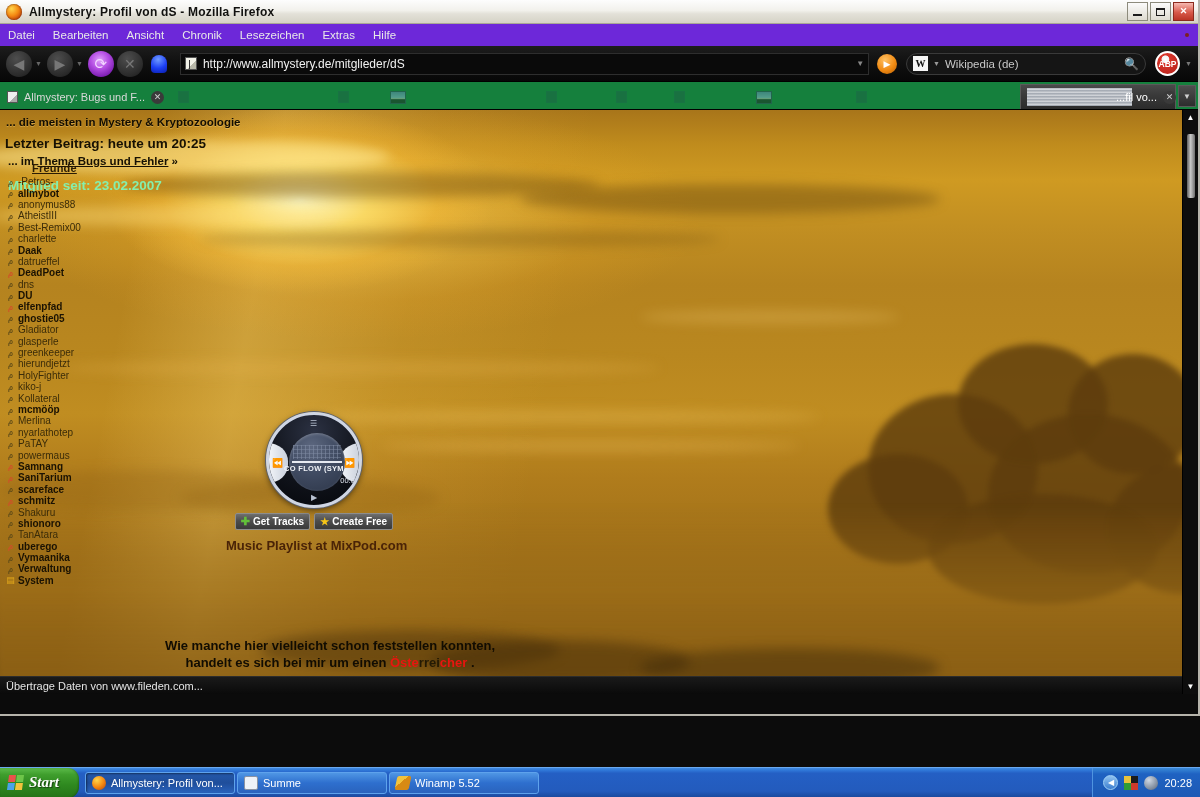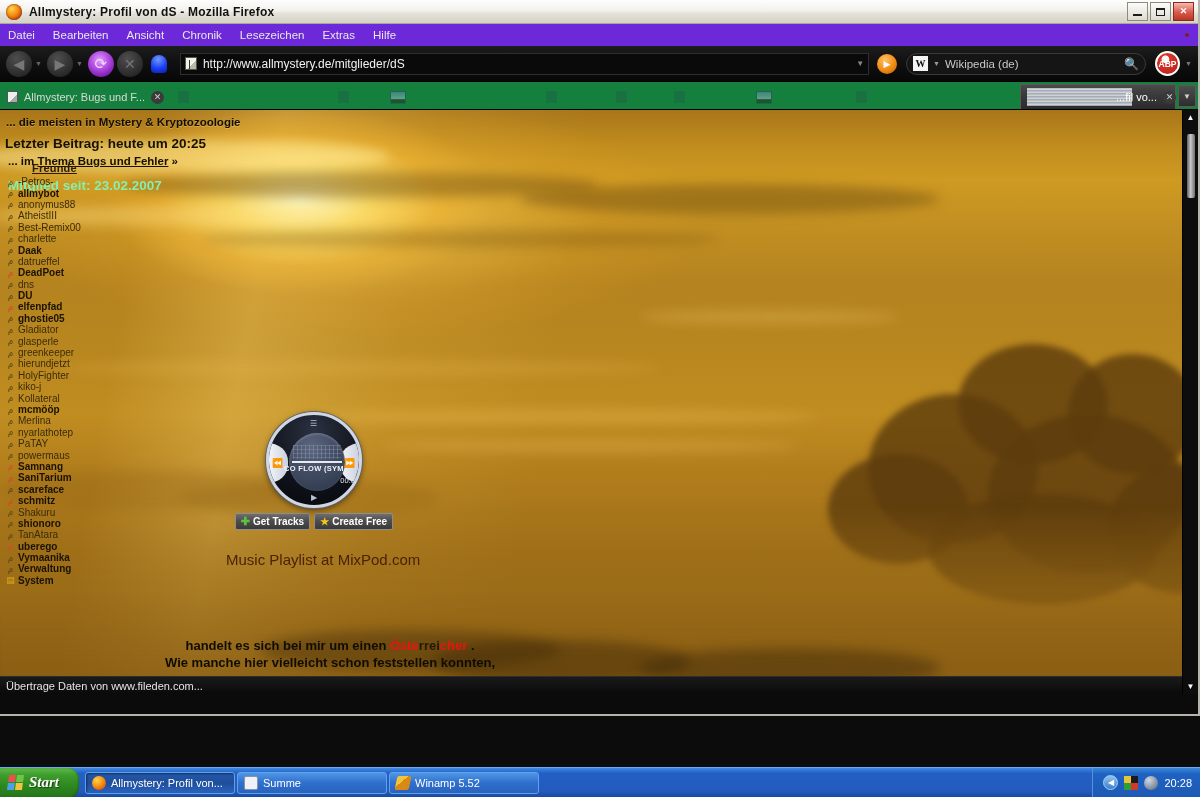--- a/index.html
+++ b/index.html
@@ -343,21 +343,21 @@
   .podbtn{
     display:flex; align-items:center; gap:3px;
     background: linear-gradient(to bottom,#6f6f6f,#4d4d4d 45%,#3a3a3a 100%);
     border:1px solid #8d8d8d;
     padding:1px 5px; font-size:10px; font-weight:bold; color:#fff;
     border-radius:2px; white-space:nowrap;
   }
   .podbtn .pg{ color:#62c13a; font-size:11px; font-weight:bold; }
   .podbtn .py{ color:#f5c517; font-size:10px; }
   #podcaption{
-    margin-top:21px; font-size:15px; font-weight:normal; color:#4a2307;
+    margin-top:8px; font-size:13px; font-weight:bold; color:#4a2307;
     white-space:nowrap;
   }
 
   
   #bodytext {
     position:absolute; left:0; top:527px; width:660px; z-index:4;
     text-align:center;
     font-size:13px; font-weight:bold; color:#110c02; line-height:17px;
   }
   #bodytext .red { color:#e8150f; }
@@ -789,22 +789,22 @@
           </span>
           <span class="podbtn">
             <span class="py">★</span>
             <span>Create Free</span>
           </span>
         </div>
         <div id="podcaption">Music Playlist at MixPod.com</div>
       </div>
 
       <div id="bodytext">
+        <div>Wie manche hier vielleicht schon feststellen konnten,</div>
         <div><span>handelt es sich bei mir um einen </span><span class="red">Öste</span><span class="blk">rrei</span><span class="red">cher</span><span> .</span></div>
-        <div>Wie manche hier vielleicht schon feststellen konnten,</div>
       </div>
 
     </div>
 
     <div id="vscroll">
       <div class="arr">▲</div>
       <div class="thumb"></div>
       <div class="arr bot">▼</div>
     </div>
 

